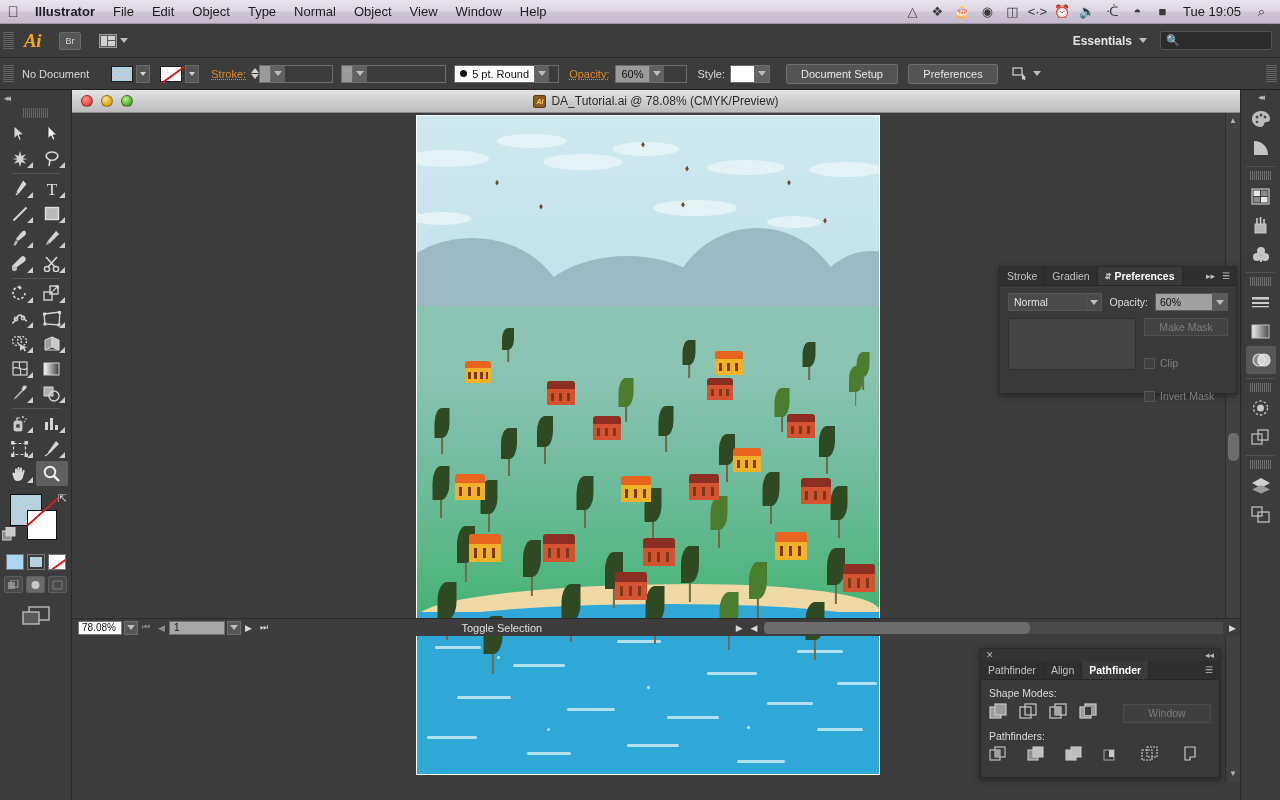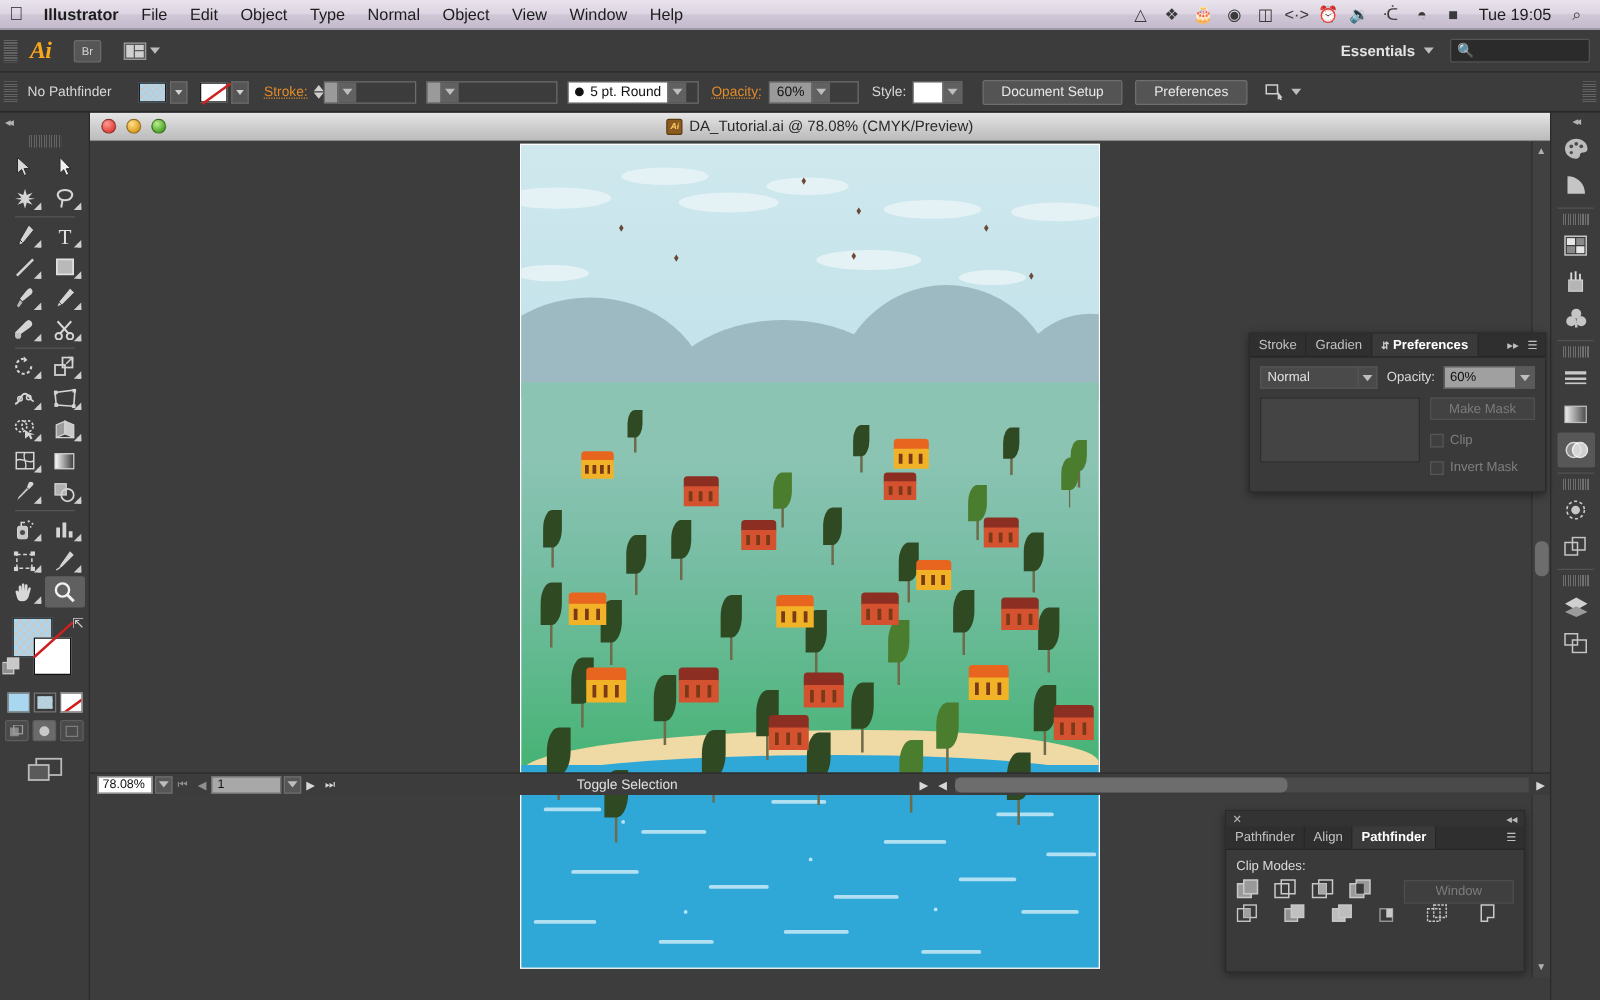--- a/index.html
+++ b/index.html
@@ -288,21 +288,21 @@
     display:flex;align-items:center;padding-left:4px;
   }
   .opa-drop { width:15px;height:18px;background:#5a5a5a;border:1px solid #5a5a5a;border-left:none;display:flex;align-items:center;justify-content:center; }
   .mask-thumb {
     width:135px;height:52px;background:#444;border:1px solid #2e2e2e;
   }
   .mask-btn {
     width:84px;height:18px;background:#424242;border:1px solid #505050;color:#7c7c7c;
     font-size:10.5px;display:flex;align-items:center;justify-content:center;
   }
-  .chk-row { display:flex; align-items:center; gap:5px; margin-top:10px;text-align:right; }
+  .chk-row { display:flex; align-items:center; gap:5px; margin-top:21px;text-align:right; }
   .chk { width:11px;height:11px;background:#3f3f3f;border:1px solid #575757; }
   .chk-lbl { font-size:10.5px; color:#7f7f7f; }
 
   .pf-close { height:12px; background:#333; display:flex; align-items:center; justify-content:space-between; padding:0 5px; }
   .pf-x { color:#b9b9b9; font-size:9px; }
   .sec-lbl { font-size:10.5px; color:#dcdcdc; padding:7px 8px 4px; }
   .ico-row { display:flex; align-items:center; gap:10px; padding:0 8px; }
   .pf-ico { width:20px; height:20px; position:relative; }
   .expand-btn {
     margin-left:auto; width:88px;height:19px;background:#3f3f3f;border:1px solid #4d4d4d;
@@ -378,21 +378,21 @@
       <div class="ws-label">Essentials</div>
       <div class="caret"></div>
       <div class="ws-search">
         <span class="mag">🔍</span>
       </div>
     </div>
   </div>
 
   <div class="controlbar">
     <div class="grip"></div>
-    <div style="margin-left:8px" class="cb-label">No Pathfinder</div>
+    <div style="margin-left:8px" class="cb-label">No Document</div>
 
     <div style="display:flex;align-items:center;gap:3px;margin-left:22px">
       <div class="sw-box sw-fill"></div>
       <div class="mini-drop">
           <div class="caret"></div>
         </div>
     </div>
     <div style="display:flex;align-items:center;gap:3px;margin-left:10px">
       <div class="sw-box sw-none"></div>
       <div class="mini-drop">
@@ -1098,21 +1098,21 @@
       <span class="pf-x">◂◂</span>
     </div>
     <div class="panel-tabs">
       <div class="ptab">Pathfinder</div>
       <div class="ptab">Align</div>
       <div class="ptab active">Pathfinder</div>
       <div class="panel-menu">
         <span>☰</span>
       </div>
     </div>
-    <div class="sec-lbl">Clip Modes:</div>
+    <div class="sec-lbl">Shape Modes:</div>
     <div class="ico-row">
       <div class="pf-ico">
         <svg width="20" height="18" viewBox="0 0 20 18">
             <rect x="1" y="4" width="11" height="11" fill="#9a9a9a" stroke="#c9c9c9" stroke-width="1.2"></rect>
             <rect x="6" y="1" width="11" height="11" fill="#9a9a9a" stroke="#c9c9c9" stroke-width="1.2"></rect>
           </svg>
       </div>
       <div class="pf-ico">
         <svg width="20" height="18" viewBox="0 0 20 18">
             <rect x="1" y="4" width="11" height="11" fill="none" stroke="#c9c9c9" stroke-width="1.2"></rect>
@@ -1128,20 +1128,21 @@
       </div>
       <div class="pf-ico">
         <svg width="20" height="18" viewBox="0 0 20 18">
             <rect x="1" y="4" width="11" height="11" fill="#9a9a9a" stroke="#c9c9c9" stroke-width="1.2"></rect>
             <rect x="6" y="1" width="11" height="11" fill="#9a9a9a" stroke="#c9c9c9" stroke-width="1.2"></rect>
             <rect x="6" y="4" width="6" height="8" fill="#3a3a3a"></rect>
           </svg>
       </div>
       <div class="expand-btn">Window</div>
     </div>
+    <div class="sec-lbl">Pathfinders:</div>
     <div class="ico-row" style="gap:18px">
       <div class="pf-ico">
         <svg width="20" height="18" viewBox="0 0 20 18">
             <rect x="1" y="4" width="10" height="10" fill="none" stroke="#c9c9c9" stroke-width="1.1"></rect>
             <rect x="6" y="1" width="10" height="10" fill="none" stroke="#c9c9c9" stroke-width="1.1"></rect>
             <rect x="6" y="4" width="5" height="7" fill="#a0a0a0"></rect>
           </svg>
       </div>
       <div class="pf-ico">
         <svg width="20" height="18" viewBox="0 0 20 18">

